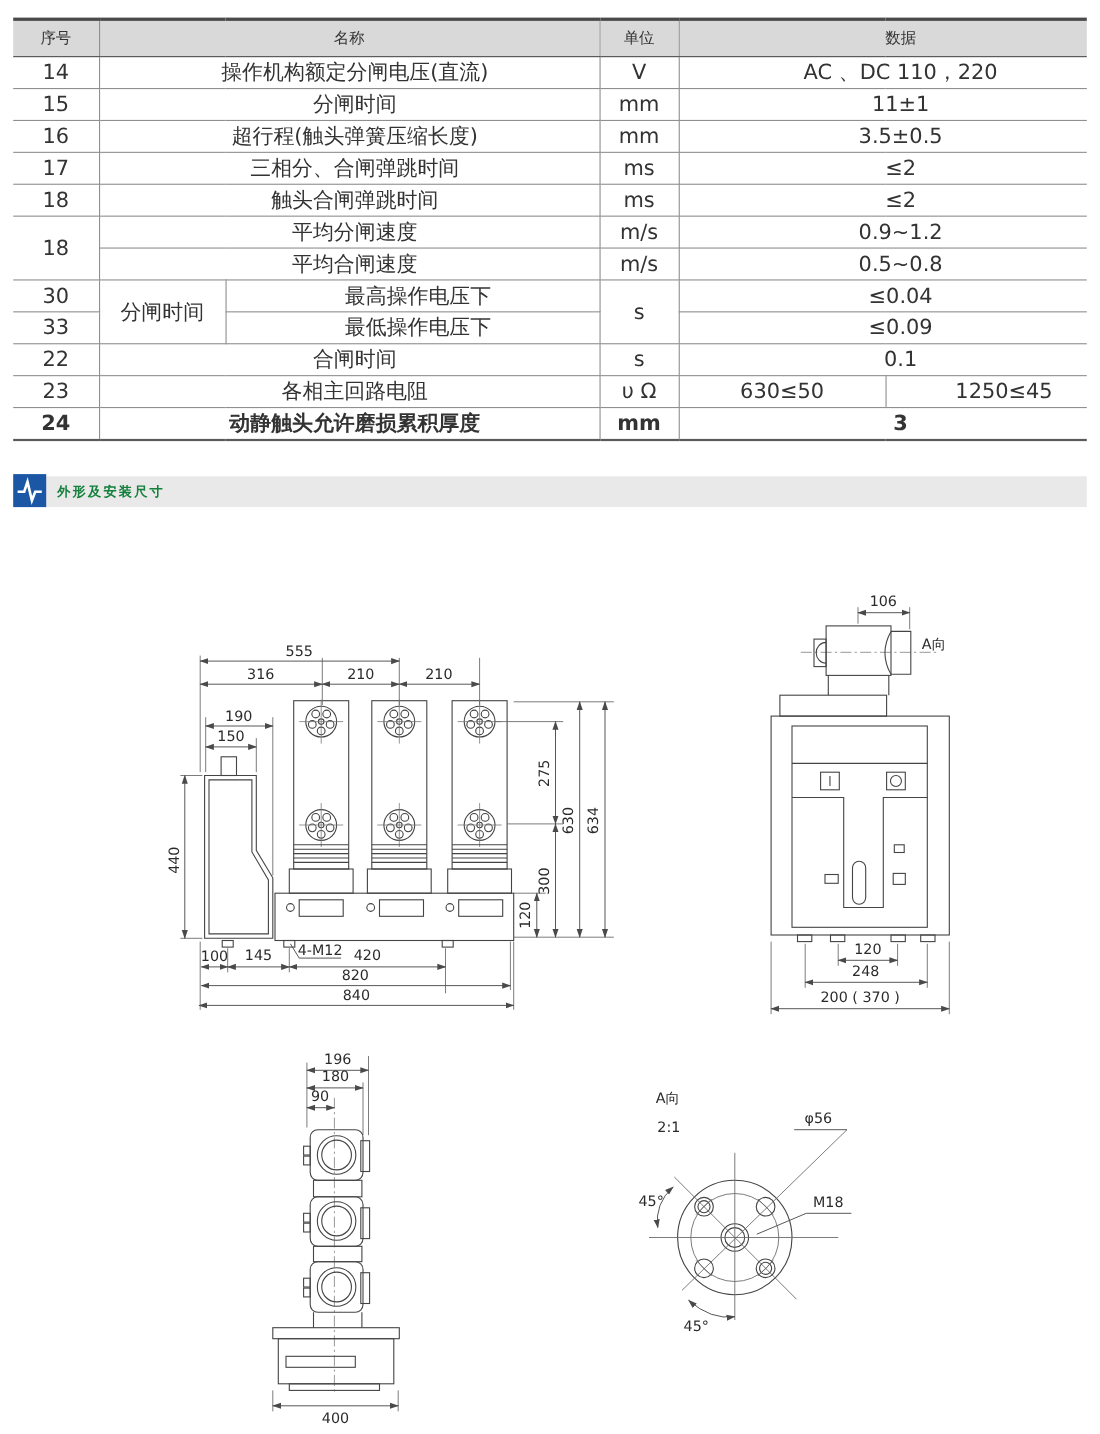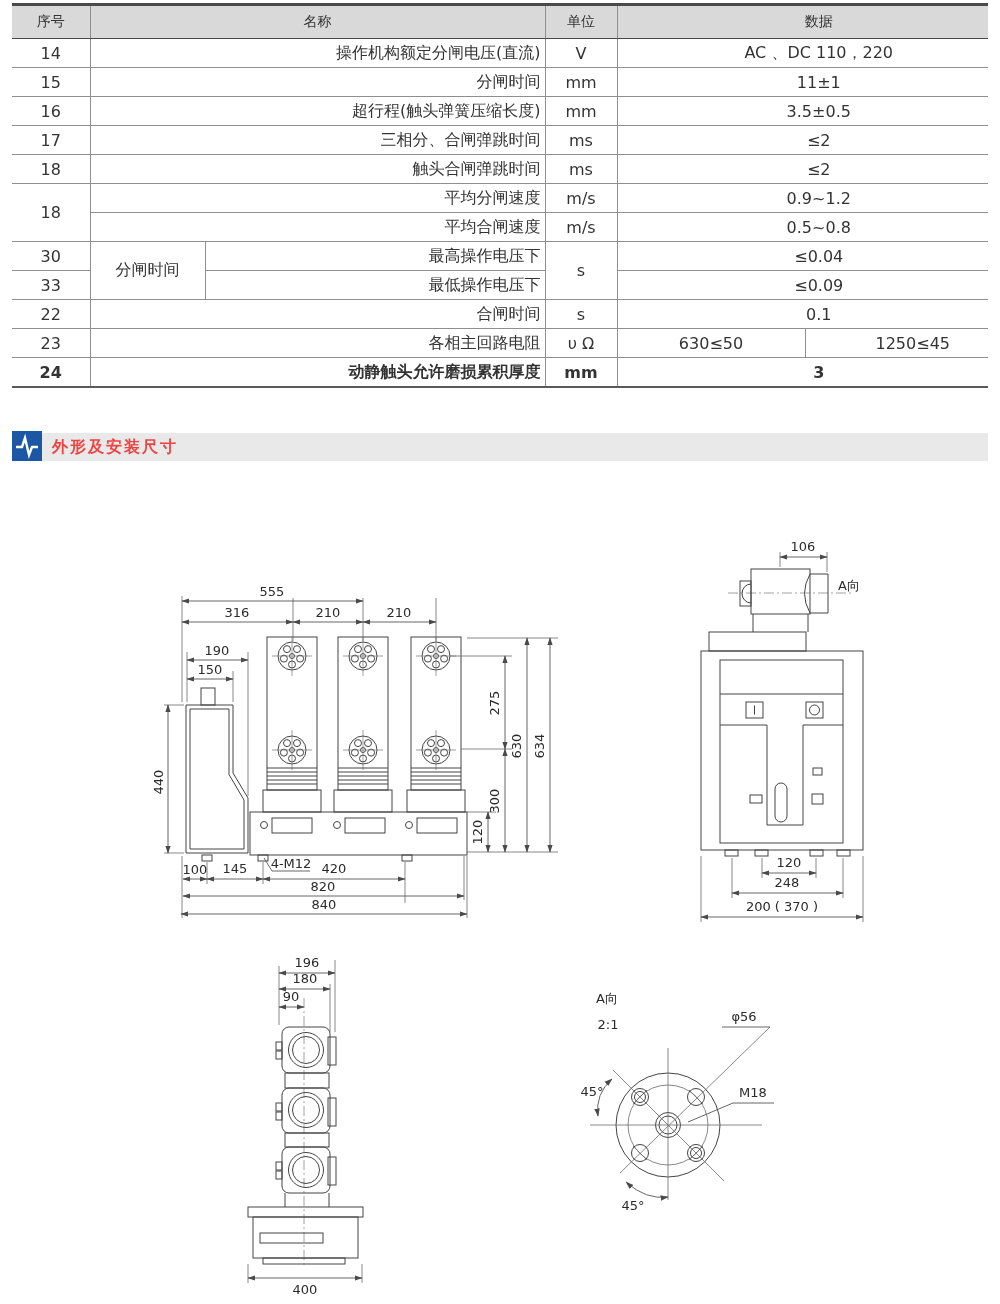--- a/index.html
+++ b/index.html
@@ -1,31 +1,31 @@
 <!DOCTYPE html>
 <html><head>
 <meta charset="utf-8">
 <style>
   html,body{margin:0;padding:0;background:#fff;}
   #page{position:relative;width:1000px;height:1304px;background:#fff;overflow:hidden;
         font-family:"DejaVu Sans",sans-serif;color:#333;}
   
-  #spec{position:absolute;left:12px;top:3px;width:976px;border-collapse:collapse;table-layout:fixed;}
+  #spec{position:absolute;left:12px;top:16px;width:976px;border-collapse:collapse;table-layout:fixed;}
   #spec td{border:1px solid #8f8f8f;height:28px;padding:0 4px;text-align:center;
-           font-size:16px;color:#333;overflow:hidden;white-space:nowrap;}
+           font-size:19px;color:#333;overflow:hidden;white-space:nowrap;}
   #spec td:first-child{border-left:none;}
   #spec td:last-child{border-right:none;padding-left:36px;}
   #spec tr.hd td{background:#d9d9d9;border-top:3px solid #4a4a4a;border-bottom:1.5px solid #4a4a4a;height:32px;font-size:14px;}
   #spec tr:last-child td{border-bottom:2px solid #5a5a5a;font-weight:bold;}
-  #spec td.lft{text-align:right;padding-left:14px;}
+  #spec td.lft{text-align:center;padding-left:14px;}
   
   #sec-bar{position:absolute;left:12px;top:433px;width:976px;height:28px;background:#e9e9e9;}
   #sec-icon{position:absolute;left:12px;top:431px;width:30px;height:30px;background:#1c57a5;}
   #sec-title{position:absolute;left:52px;top:433px;height:28px;line-height:28px;
-             font-size:16px;font-weight:bold;color:#ef4444;letter-spacing:2px;}
+             font-size:12px;font-weight:bold;color:#15803d;letter-spacing:2px;}
   
   #dwg{position:absolute;left:0;top:0;}
   .ln{stroke:#444;stroke-width:1;fill:none;}
   .thin{stroke:#6a6a6a;stroke-width:.8;fill:none;}
   .ext{stroke:#6a6a6a;stroke-width:.8;fill:none;}
   .dim{stroke:#555;stroke-width:.9;fill:none;}
   .cl{stroke:#8a8a8a;stroke-width:.8;stroke-dasharray:10 3 2 3;fill:none;}
   #dwg text{font-family:"DejaVu Sans",sans-serif;fill:#2b2b2b;text-anchor:middle;font-size:13px;}
 </style>
 </head>

